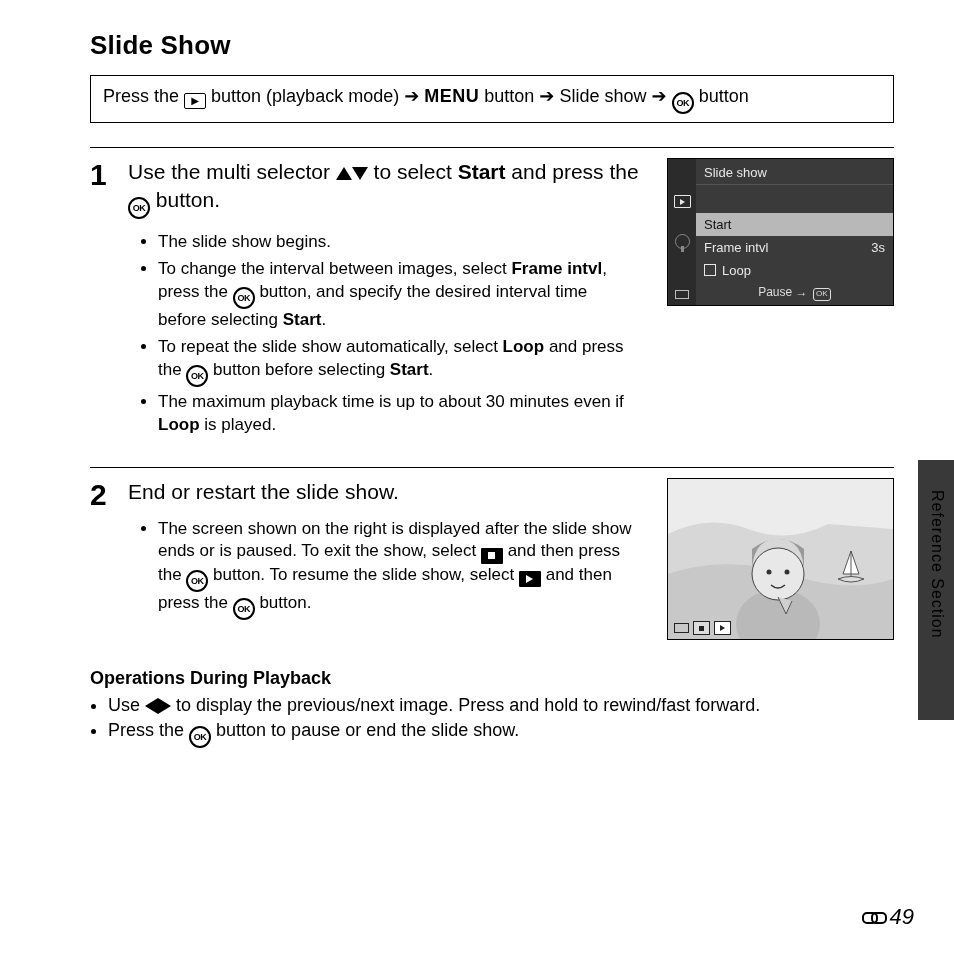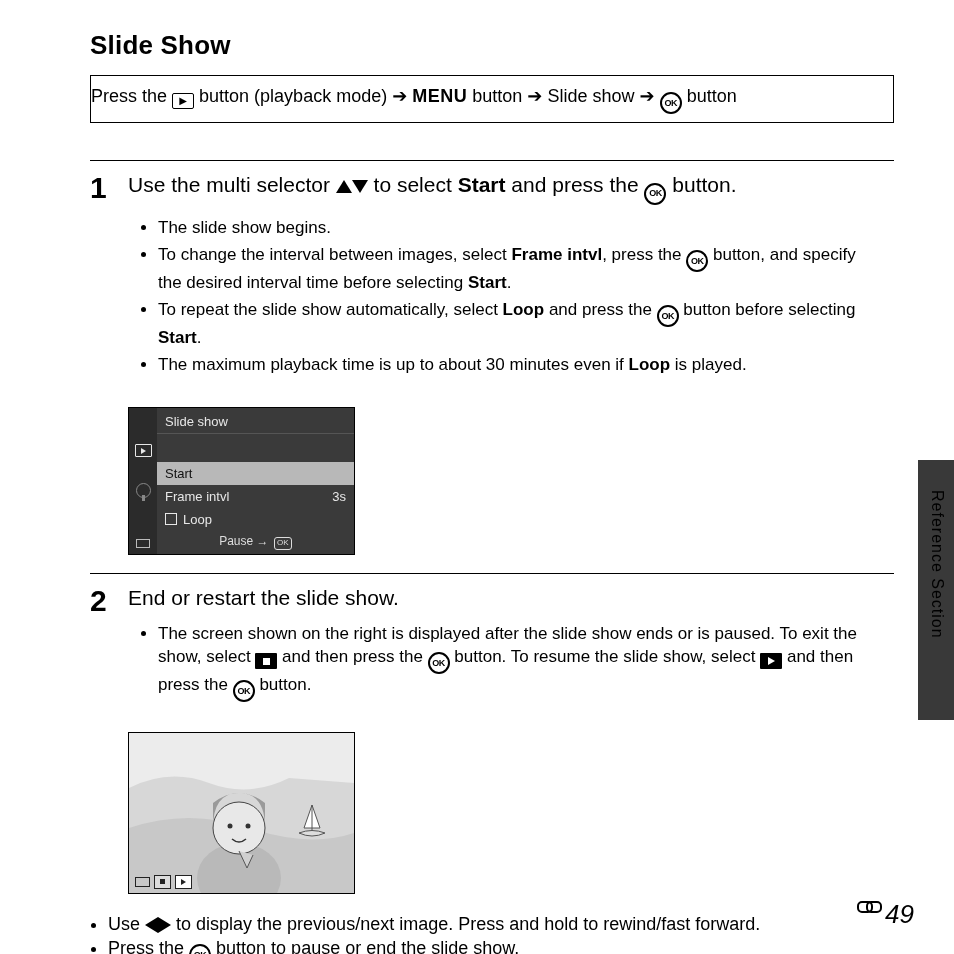--- a/index.html
+++ b/index.html
@@ -19,23 +19,23 @@
     height: 100%;
   }
   h1.title {
     font-size: 26px;
     font-weight: 700;
     margin: 0 0 14px 0;
     letter-spacing: 0.2px;
   }
   .nav-box {
     border: 1px solid #000;
-    padding: 8px 0;
+    padding: 8px 12px;
     font-size: 18px;
-    margin-bottom: 37px;
+    margin-bottom: 24px;
     line-height: 1.4;
   }
   .intro {
     font-size: 18px;
     line-height: 1.35;
     margin-bottom: 14px;
   }
   hr.sep {
     border: none;
     border-top: 1px solid #000;
@@ -67,21 +67,20 @@
     margin: 12px;
     padding-left: 18px;
     font-size: 17px;
     line-height: 1.35;
   }
   ul.bul li { margin-bottom: 4px; }
   .row {
     display: flex;
     gap: 18px;
     align-items: flex-start;
-    flex-direction: column;
   }
   .col-text { flex: 1 1 auto; }
   .col-img  { flex: 0 0 auto; }
 
   
   .icon {
     display: inline-flex;
     align-items: center;
     justify-content: center;
     vertical-align: -2px;
@@ -274,23 +273,23 @@
   }
   ul.ops {
     margin:0; padding-left:18px;
     font-size:18px; line-height:1.35;
   }
 
   
   .pagenum {
     position:absolute;
     right:40px; bottom:24px;
-    font-size:26px;
+    font-size:22px;
     font-style: italic;
-    display:flex; align-items:flex-start; gap:2px;
+    display:flex; align-items:center; gap:2px;
   }
   .pagenum .link {
     width:26px;height:14px;position:relative;
   }
   .pagenum .link::before,
   .pagenum .link::after{
     content:"";position:absolute;top:2px;width:12px;height:8px;
     border:2px solid #000;border-radius:5px;
   }
   .pagenum .link::before{left:0;}
@@ -439,20 +438,21 @@
               <div class="mini">
                   <div class="pt2"></div>
                 </div>
             </div>
           </div>
         </div>
       </div>
     </div>
   </div>
 
+  <div class="ops-head">Operations During Playback</div>
   <ul class="ops">
     <li>
       <span>Use </span>
       <span class="tri-l"></span><span class="tri-r"></span>
       <span> to display the previous/next image. Press and hold to rewind/fast forward.</span>
     </li>
     <li>
       <span>Press the </span>
       <span class="icon ok-circle">OK</span>
       <span> button to pause or end the slide show.</span>

